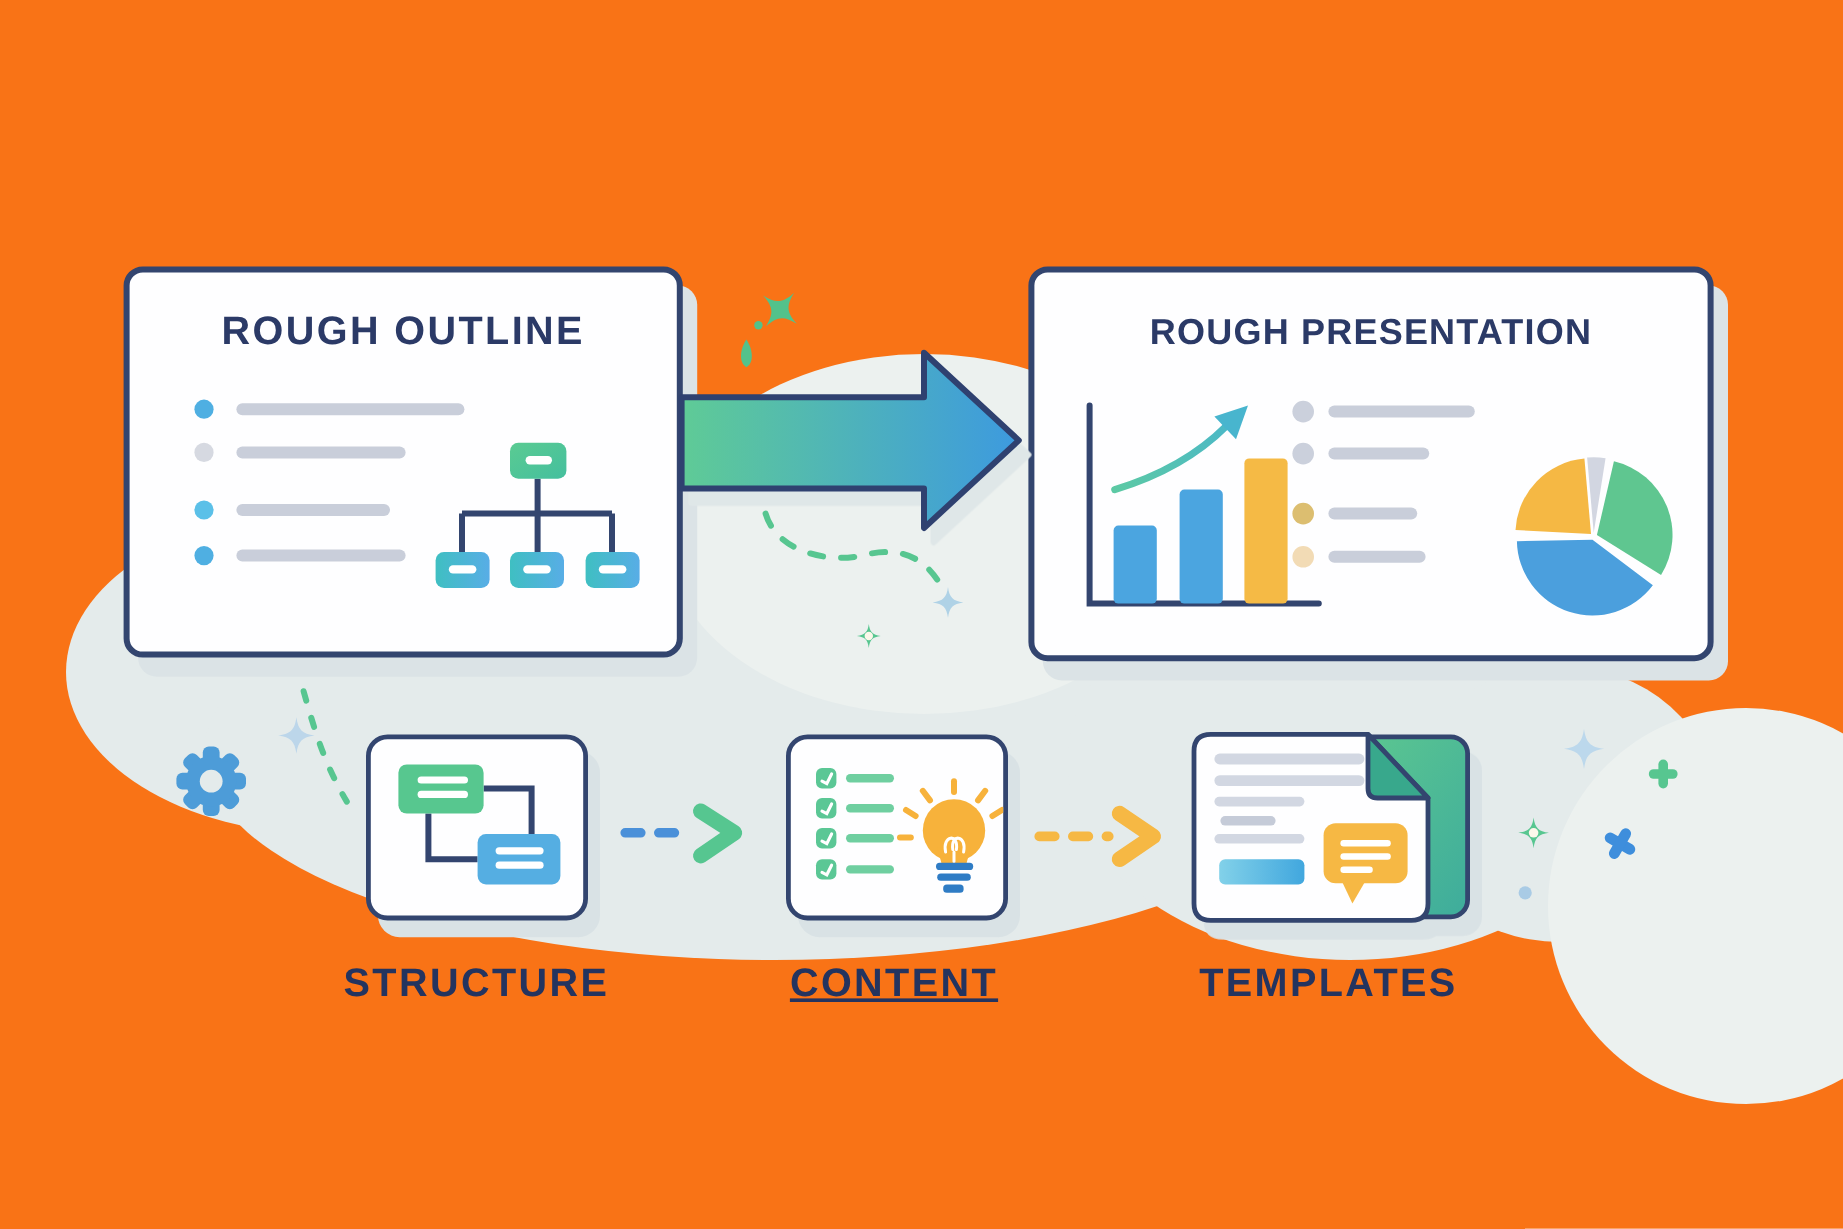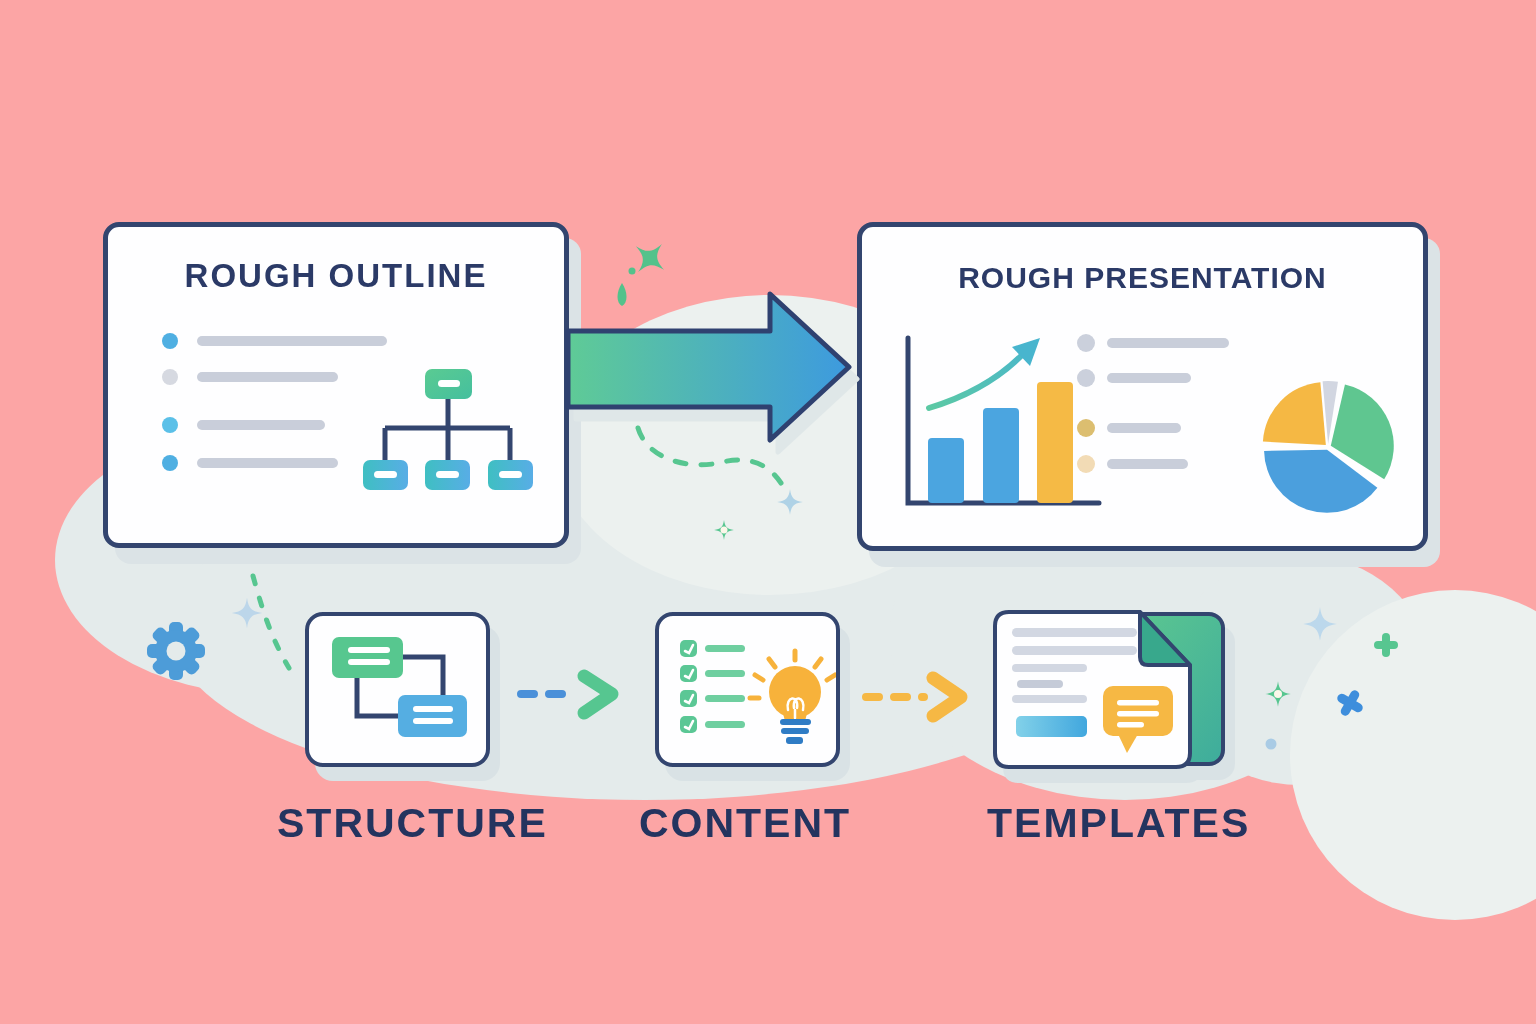--- a/index.html
+++ b/index.html
@@ -1,27 +1,27 @@
 <!DOCTYPE html>
 <html><head>
 <meta charset="utf-8">
 <style>
   html,body{margin:0;padding:0;background:#FCF7EA;}
-  .canvas{position:relative;width:1536px;height:1024px;overflow:hidden;background:#fca5a5;
+  .canvas{position:relative;width:1536px;height:1024px;overflow:hidden;background:#f97316;
           font-family:"Liberation Sans","DejaVu Sans",sans-serif;}
   .blob{position:absolute;border-radius:50%;}
   .panel{position:absolute;background:#FEFEFF;border:5px solid #33456F;border-radius:16px;
          box-shadow:12px 16px 0 #DBE3E6;}
   .panel-title{position:absolute;left:0;right:0;text-align:center;font-weight:700;
                color:#2B3A67;letter-spacing:2px;}
   .dot{position:absolute;border-radius:50%;}
   .bar-line{position:absolute;border-radius:6px;background:#C9CEDA;}
   .step-card{position:absolute;background:#FEFEFF;border:4px solid #33456F;border-radius:18px;
              box-shadow:10px 14px 0 #D9E2E5;}
-  .step-label{position:absolute;width:240px;text-align:center;font-weight:700;font-size:41px;
+  .step-label{position:absolute;width:240px;text-align:center;font-weight:700;font-size:33px;
               color:#24345F;letter-spacing:2px;}
   .abs{position:absolute;}
   svg{display:block;}
   .overlay{position:absolute;left:0;top:0;width:1536px;height:1024px;pointer-events:none;}
 </style>
 </head>
 <body>
 
 <div class="canvas">
 
@@ -235,16 +235,16 @@
   </svg>
 
   <svg class="overlay">
     <line x1="521" y1="694" x2="577" y2="694" stroke="#4A90D9" stroke-width="8" stroke-linecap="round" stroke-dasharray="13 15"></line>
     <polyline points="584,676 612,694 584,713" fill="none" stroke="#56C690" stroke-width="13" stroke-linecap="round" stroke-linejoin="round"></polyline>
     <line x1="866" y1="697" x2="924" y2="697" stroke="#F6B844" stroke-width="8" stroke-linecap="round" stroke-dasharray="13 15"></line>
     <polyline points="933,678 961,697 933,716" fill="none" stroke="#F6B844" stroke-width="13" stroke-linecap="round" stroke-linejoin="round"></polyline>
   </svg>
 
   <div class="step-label" style="left:277px;top:800px;">STRUCTURE</div>
-  <div class="step-label" style="left:625px;top:800px;">CONTENT</div>
+  <div class="step-label" style="left:625px;top:800px;text-decoration:underline;">CONTENT</div>
   <div class="step-label" style="left:987px;top:800px;">TEMPLATES</div>
 
 </div>
 
 </body></html>

